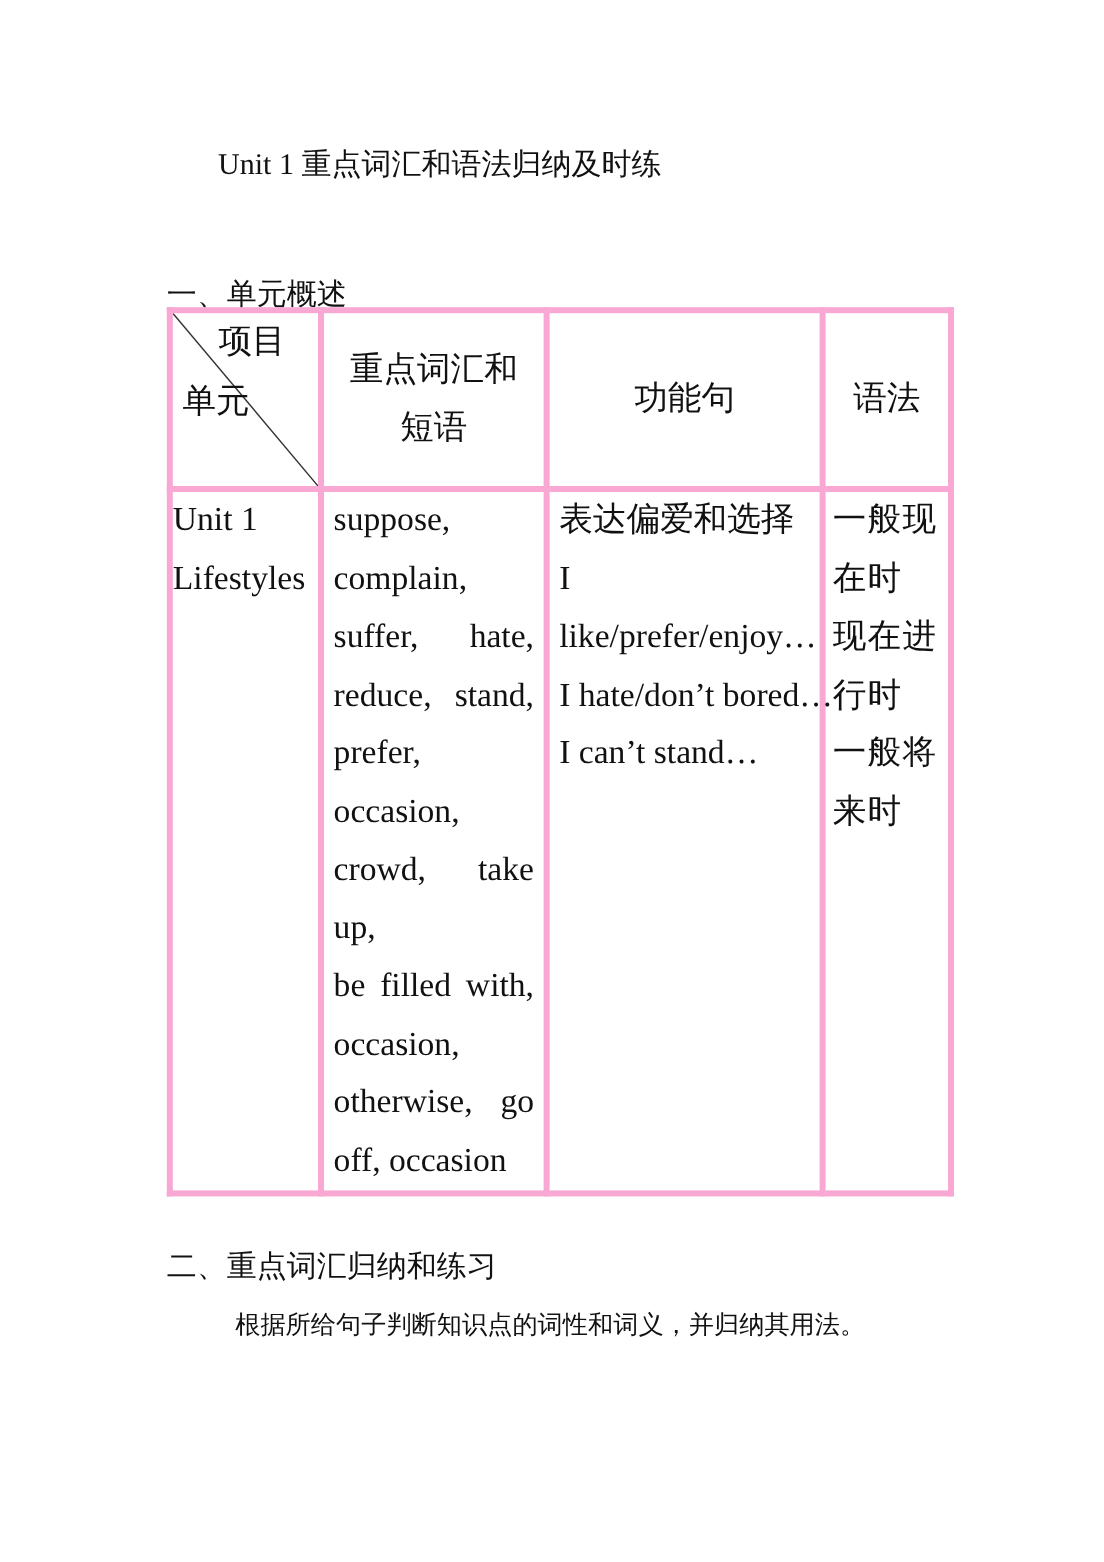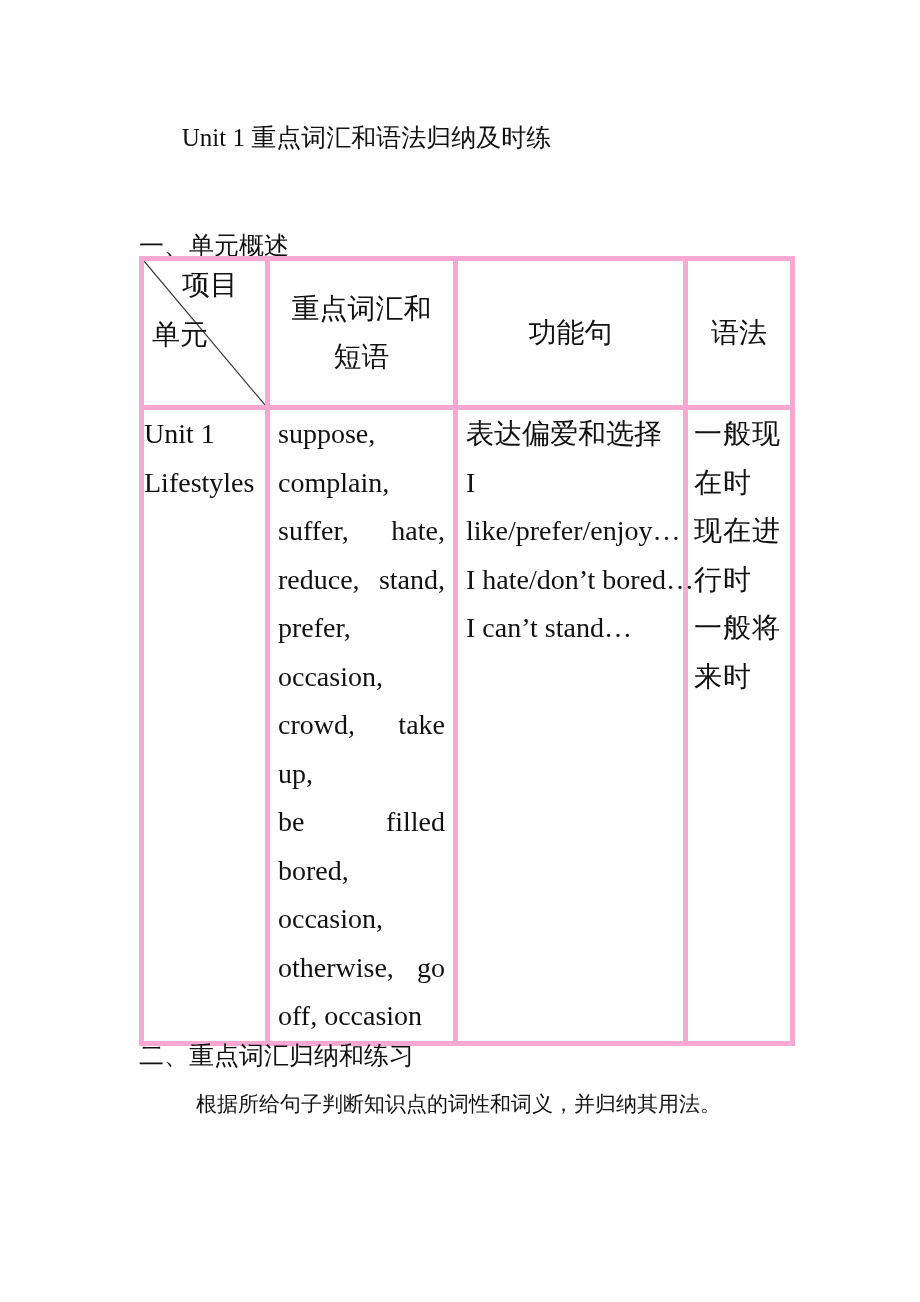--- a/index.html
+++ b/index.html
@@ -82,21 +82,21 @@
     </td>
     <td class="vocab-cell">
       <div class="l">suppose,</div>
       <div class="l">complain,</div>
       <div>suffer, hate,</div>
       <div>reduce, stand,</div>
       <div class="l">prefer,</div>
       <div class="l">occasion,</div>
       <div>crowd, take</div>
       <div class="l">up,</div>
-      <div>be filled bored,</div>
+      <div>be filled with,</div>
       <div class="l">occasion,</div>
       <div>otherwise, go</div>
       <div class="l">off, occasion</div>
     </td>
     <td class="func-cell">
       <span class="line">表达偏爱和选择</span>
       <span class="line">I</span>
       <span class="line">like/prefer/enjoy…</span>
       <span class="line">I hate/don’t bored…</span>
       <span class="line">I can’t stand…</span>

